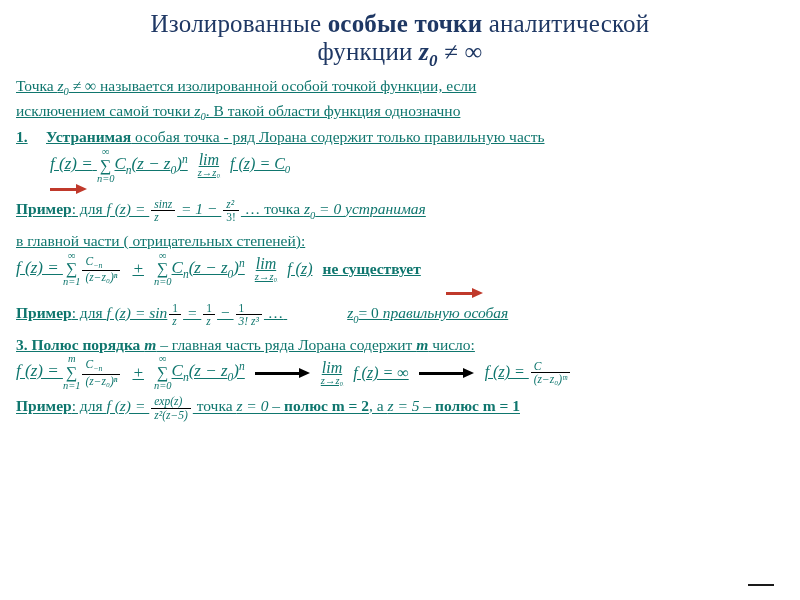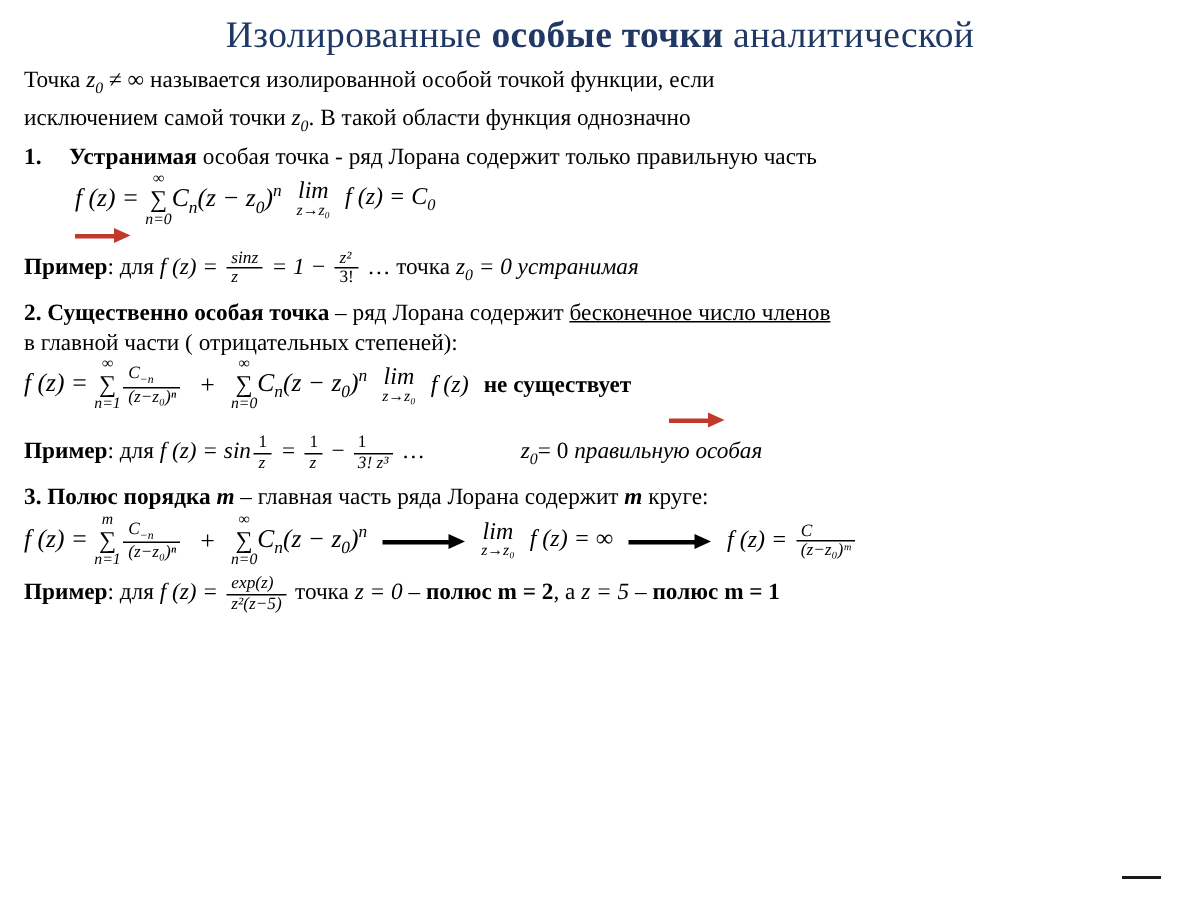--- a/index.html
+++ b/index.html
@@ -32,21 +32,22 @@
   }
   .title .light {
     font-weight: normal;
   }
   .title .mathit {
     font-style: italic;
   }
   .body {
     font-size: 15.5px;
     line-height: 1.28;
-    color: #000000;
+    color: #0f766e;
+    text-decoration: underline;
   }
   .para {
     text-align: justify;
     margin: 0 0 2px 0;
   }
   .mi {
     font-style: italic;
   }
   .bld {
     font-weight: bold;
@@ -172,20 +173,21 @@
     background: #1a1a1a;
   }
 </style>
 </head>
 <body>
 
 <div class="slide">
 
   <div class="title">
     <div><span class="light">Изолированные </span><span>особые точки</span><span class="light"> аналитической</span></div>
+    <div><span class="light">функции </span><span class="mathit">z</span><span class="sub mathit">0</span><span class="light"> ≠ ∞</span></div>
   </div>
 
   <div class="body">
 
     <div class="para">
       <span>Точка </span><span class="mi">z</span><span class="mi sub">0</span><span> ≠ ∞ называется изолированной особой точкой  функции, если</span>
     </div>
     <div class="para">
       <span>исключением самой точки  </span><span class="mi">z</span><span class="mi sub">0</span><span>. В такой области функция однозначно</span>
     </div>
@@ -212,21 +214,20 @@
     </div>
     <div class="row indent">
       <span class="arrow"></span>
     </div>
 
     <div class="example">
       <span class="bld">Пример</span><span>: для </span><span class="mi">f (z) = </span><span class="frac"><span class="top mi">sinz</span><span class="bot mi">z</span></span><span class="mi"> = 1 − </span><span class="frac"><span class="top mi">z²</span><span class="bot">3!</span></span><span> … точка </span><span class="mi">z</span><span class="mi sub">0</span><span class="mi"> = 0 </span><span class="ital">устранимая</span>
     </div>
 
     <div class="sec">
-      <div><span class="sec-head">2. Существенно особая точка</span><span> – ряд Лорана содержит </span><span class="u">бесконечное число членов</span></div>
       <div><span>в главной части ( отрицательных степеней):</span></div>
     </div>
 
     <div class="row">
       <span class="eq big-eq">
         <span>f (z) = </span>
         <span class="lim">
           <span class="lb">∞</span>
           <span class="lm">∑</span>
           <span class="lb">n=1</span>
@@ -250,21 +251,21 @@
     <div class="row">
       <span class="arrow" style="margin-left:430px"></span>
     </div>
 
     <div class="example">
       <span class="bld">Пример</span><span>: для </span><span class="mi">f (z) = sin</span><span class="frac"><span class="top">1</span><span class="bot mi">z</span></span><span class="mi"> = </span><span class="frac"><span class="top">1</span><span class="bot mi">z</span></span><span> − </span><span class="frac"><span class="top">1</span><span class="bot mi">3! z³</span></span><span> …</span>
       <span style="display:inline-block;width:60px"></span><span class="mi">z</span><span class="mi sub">0</span><span>= 0 </span><span class="ital">правильную особая</span>
     </div>
 
     <div class="sec">
-      <div><span class="sec-head">3. Полюс порядка </span><span class="sec-head mi">m</span><span> – главная часть  ряда Лорана содержит </span><span class="mi bld">m</span><span>  круге:</span></div>
+      <div><span class="sec-head">3. Полюс порядка </span><span class="sec-head mi">m</span><span> – главная часть  ряда Лорана содержит </span><span class="mi bld">m</span><span>  число:</span></div>
     </div>
 
     <div class="row">
       <span class="eq big-eq">
         <span>f (z) = </span>
         <span class="lim">
           <span class="lb">m</span>
           <span class="lm">∑</span>
           <span class="lb">n=1</span>
         </span><span class="frac"><span class="top"><span>C</span><span class="sub">−n</span></span><span class="bot">(z−z₀)ⁿ</span></span>

